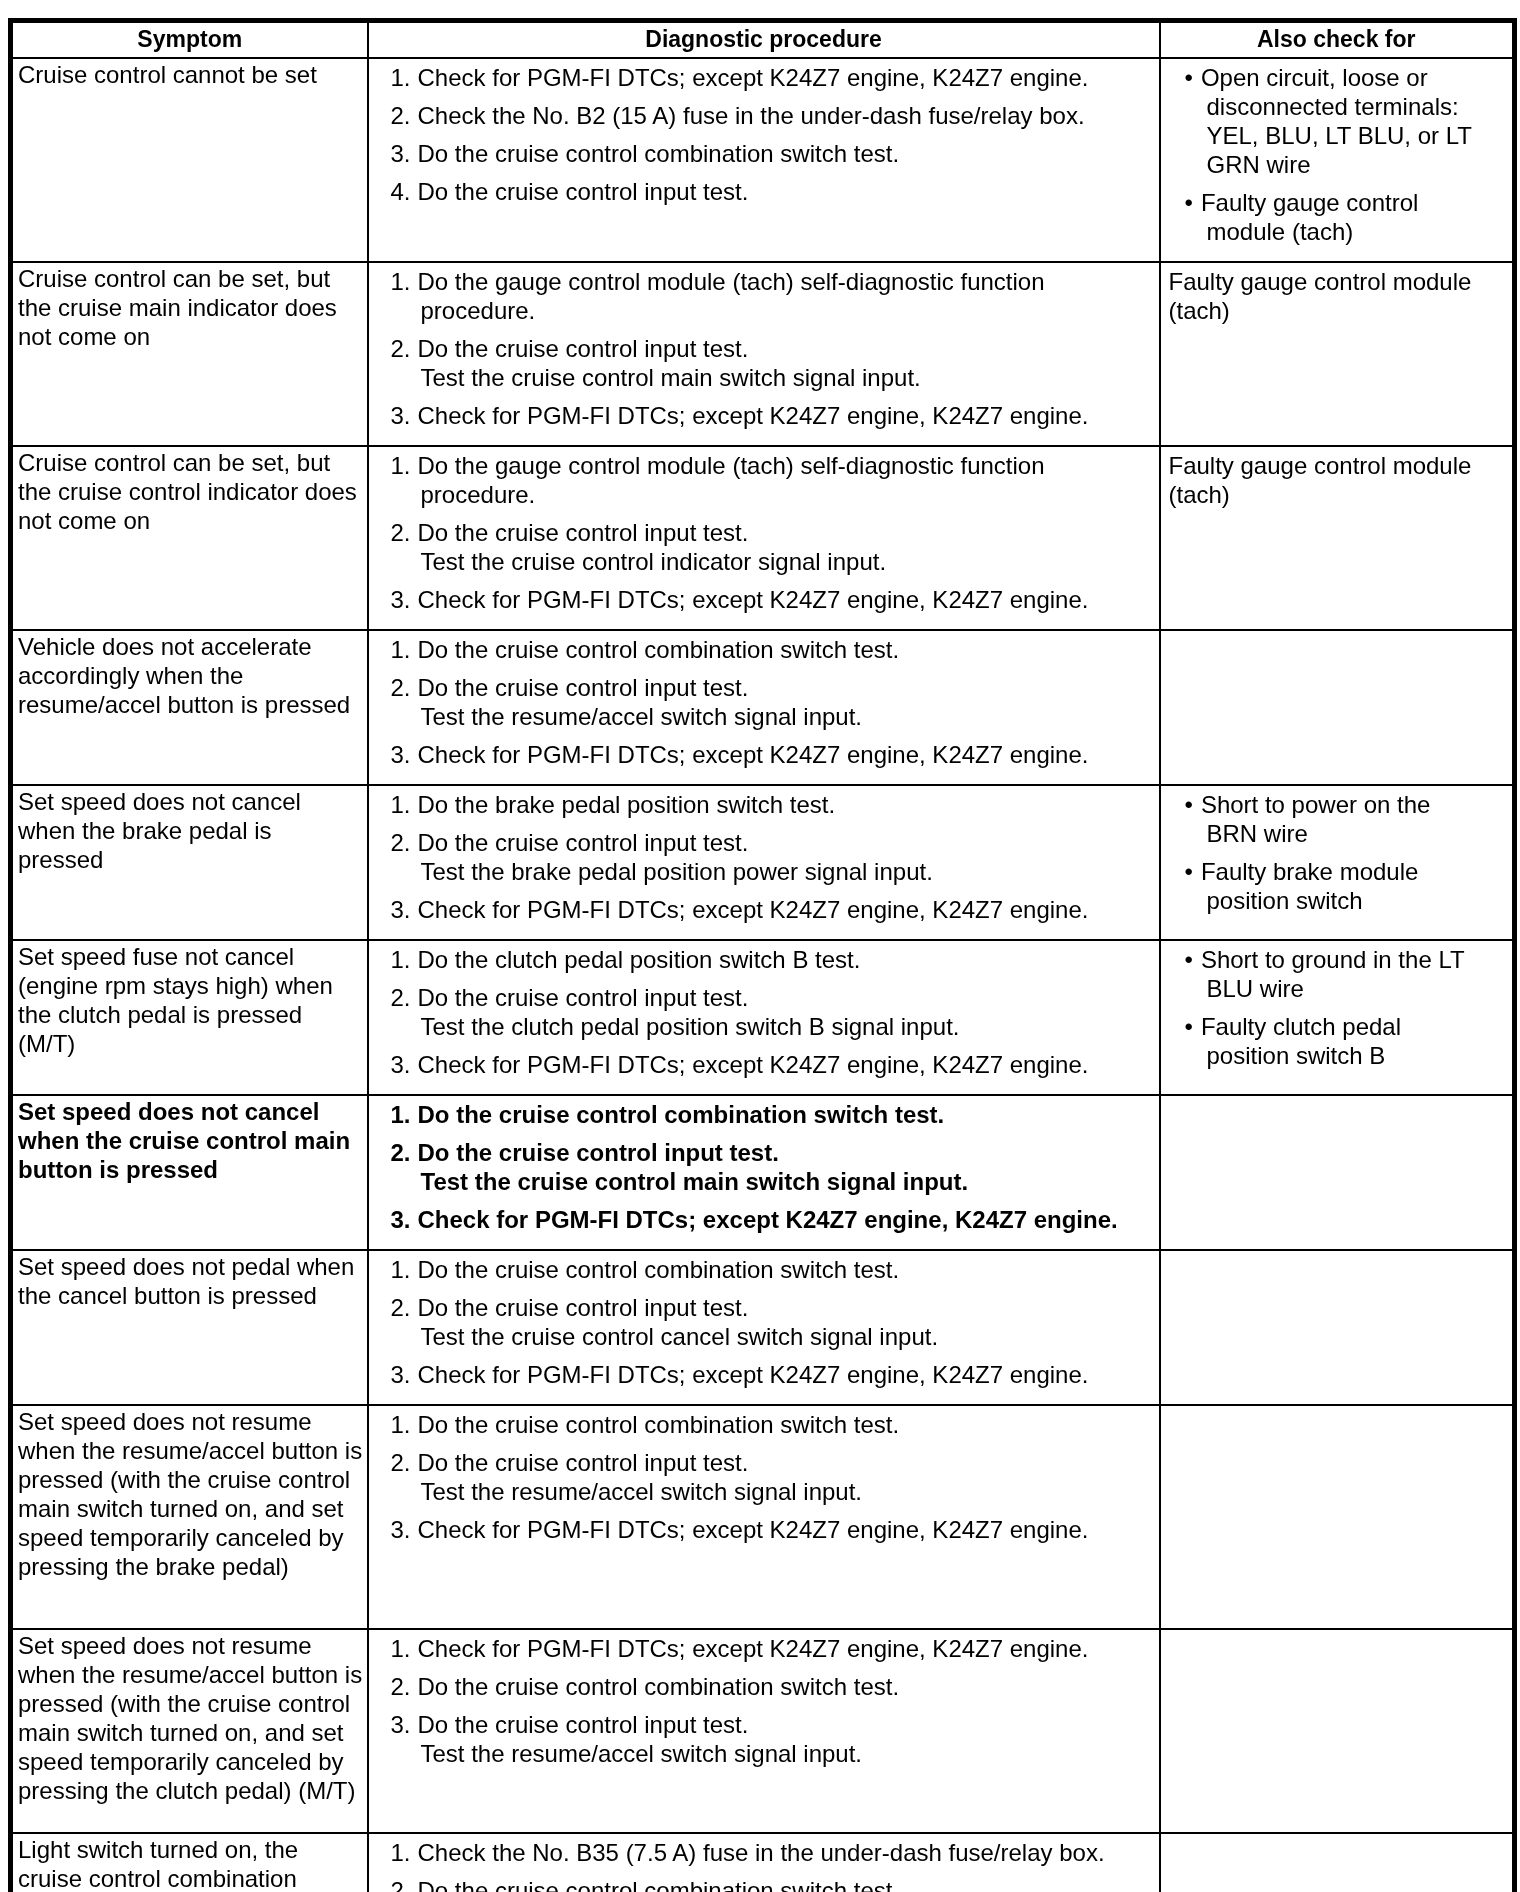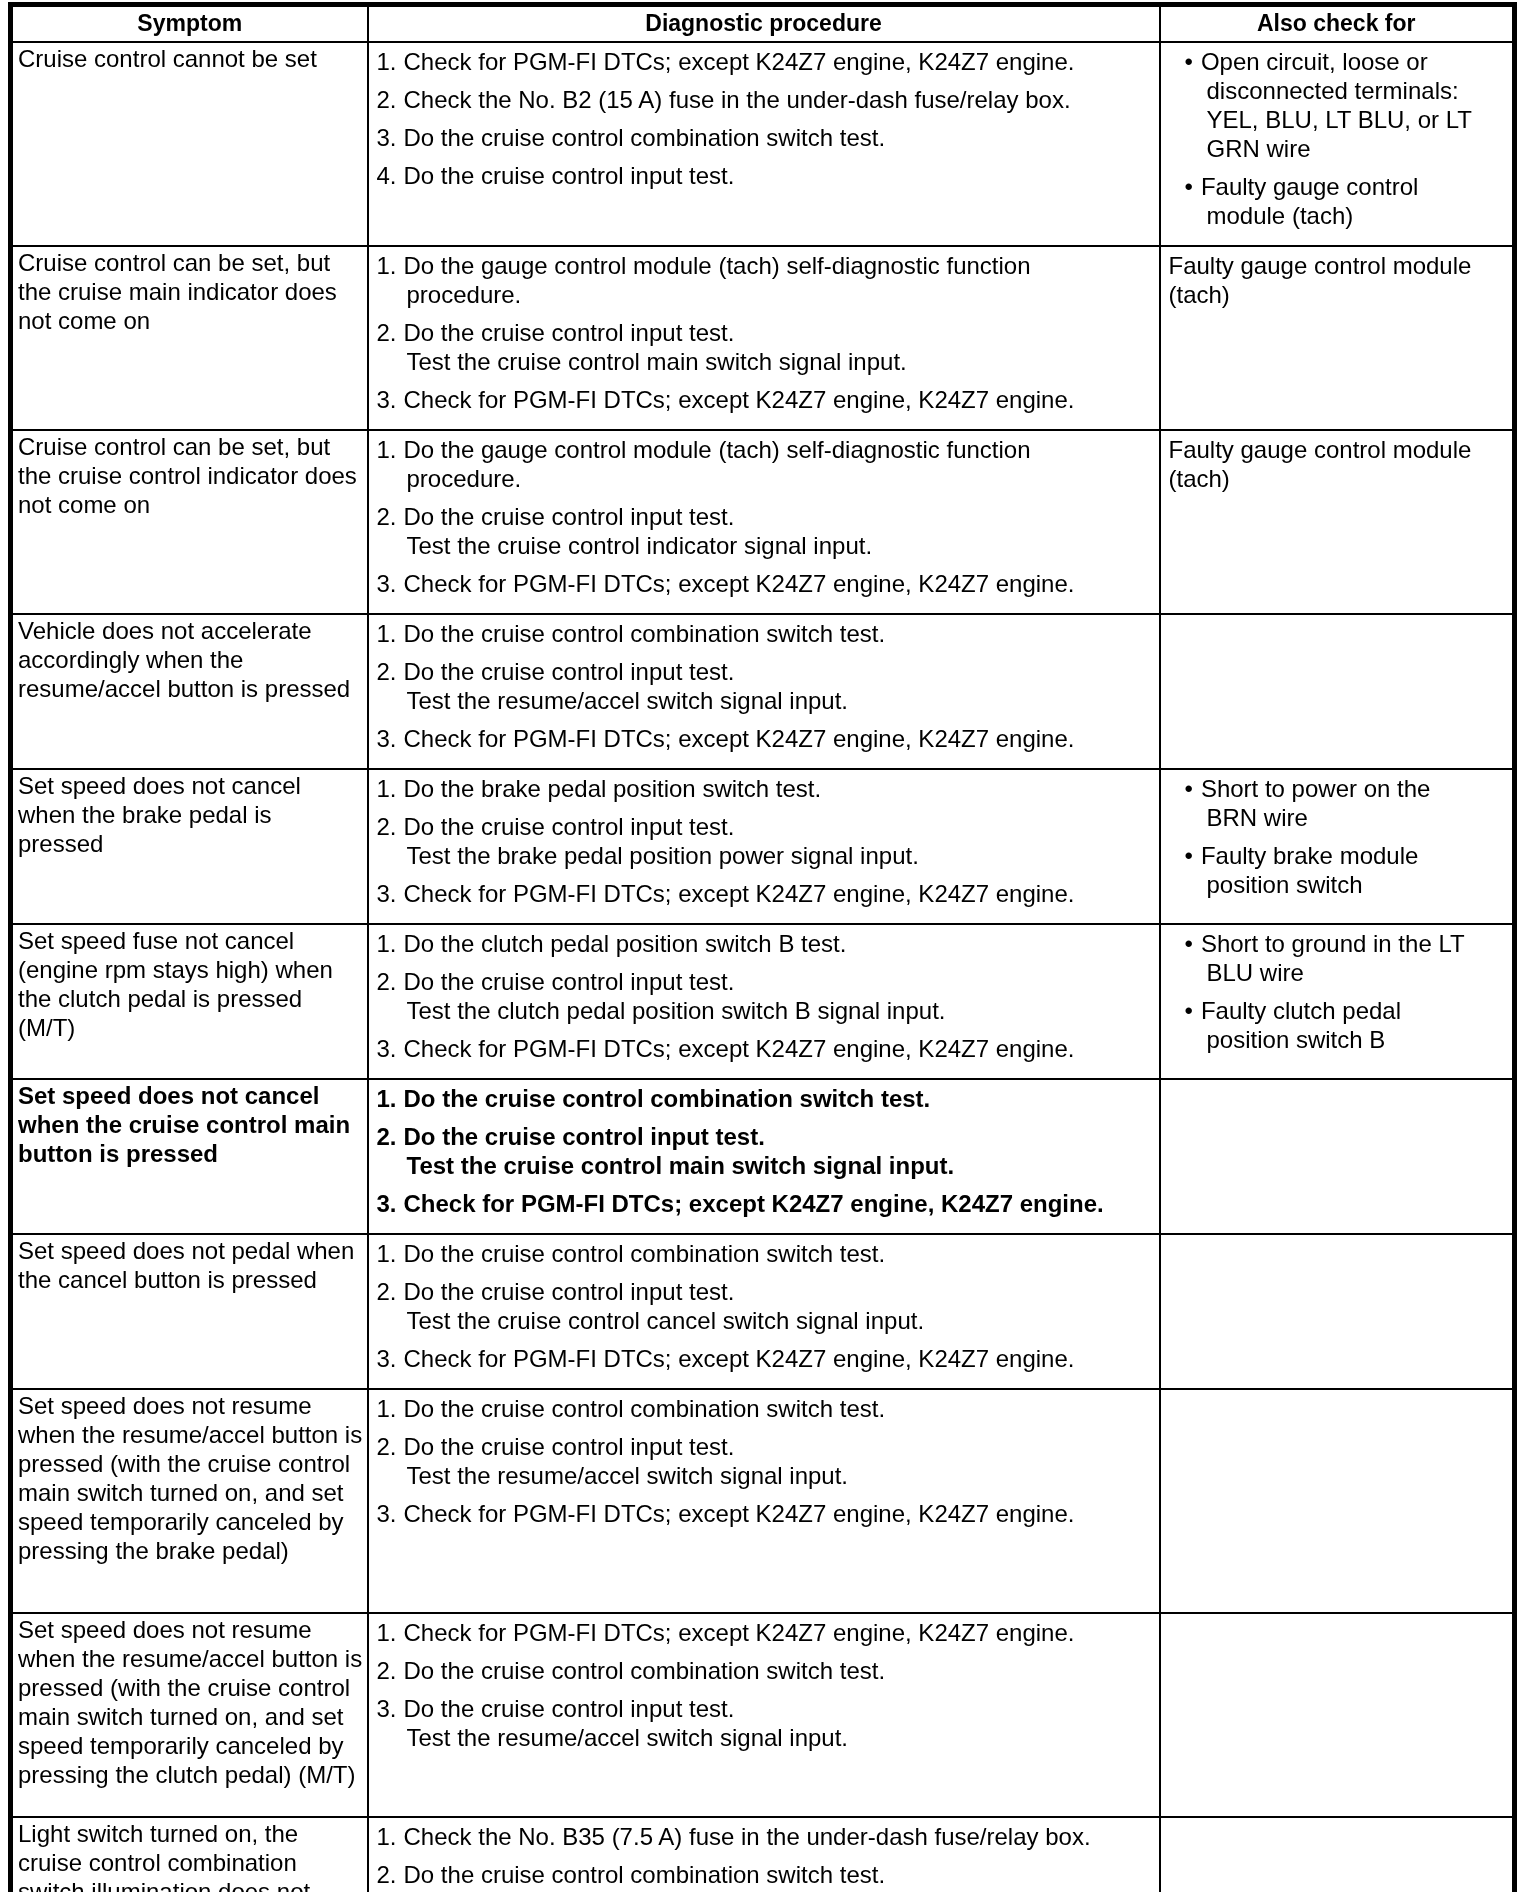--- a/index.html
+++ b/index.html
@@ -6,21 +6,21 @@
     margin: 0;
     padding: 0;
     background: #ffffff;
     color: #000000;
     font-family: "Liberation Sans", "DejaVu Sans", sans-serif;
   }
   .page {
     width: 1520px;
     height: 1892px;
     box-sizing: border-box;
-    padding: 2px 8px 8px 8px;
+    padding: 18px 8px 8px 8px;
     background: #ffffff;
     overflow: hidden;
   }
   table.diag {
     border-collapse: collapse;
     table-layout: fixed;
     width: 1504px;
     border: 5px solid #000000;
   }
   table.diag th,
@@ -41,21 +41,21 @@
     font-size: 24px;
     line-height: 29px;
   }
   td.symptom-cell { padding: 1px 4px 6px 5px; }
   td.procedure-cell { padding: 4px 28px 6px 8px; }
   td.also-cell { padding: 4px 36px 6px 8px; }
 
   .proc-item {
     padding-left: 30px;
     text-indent: -30px;
-    margin: 0 0 9px 0;
+    margin: 0 0 9px 14px;
   }
   .proc-num { margin-right: 7px; }
   .proc-sub { text-indent: 0; }
 
   .also-item {
     padding-left: 22px;
     text-indent: -22px;
     margin: 0 0 9px 16px;
   }
   .bullet { margin-right: 8px; }

